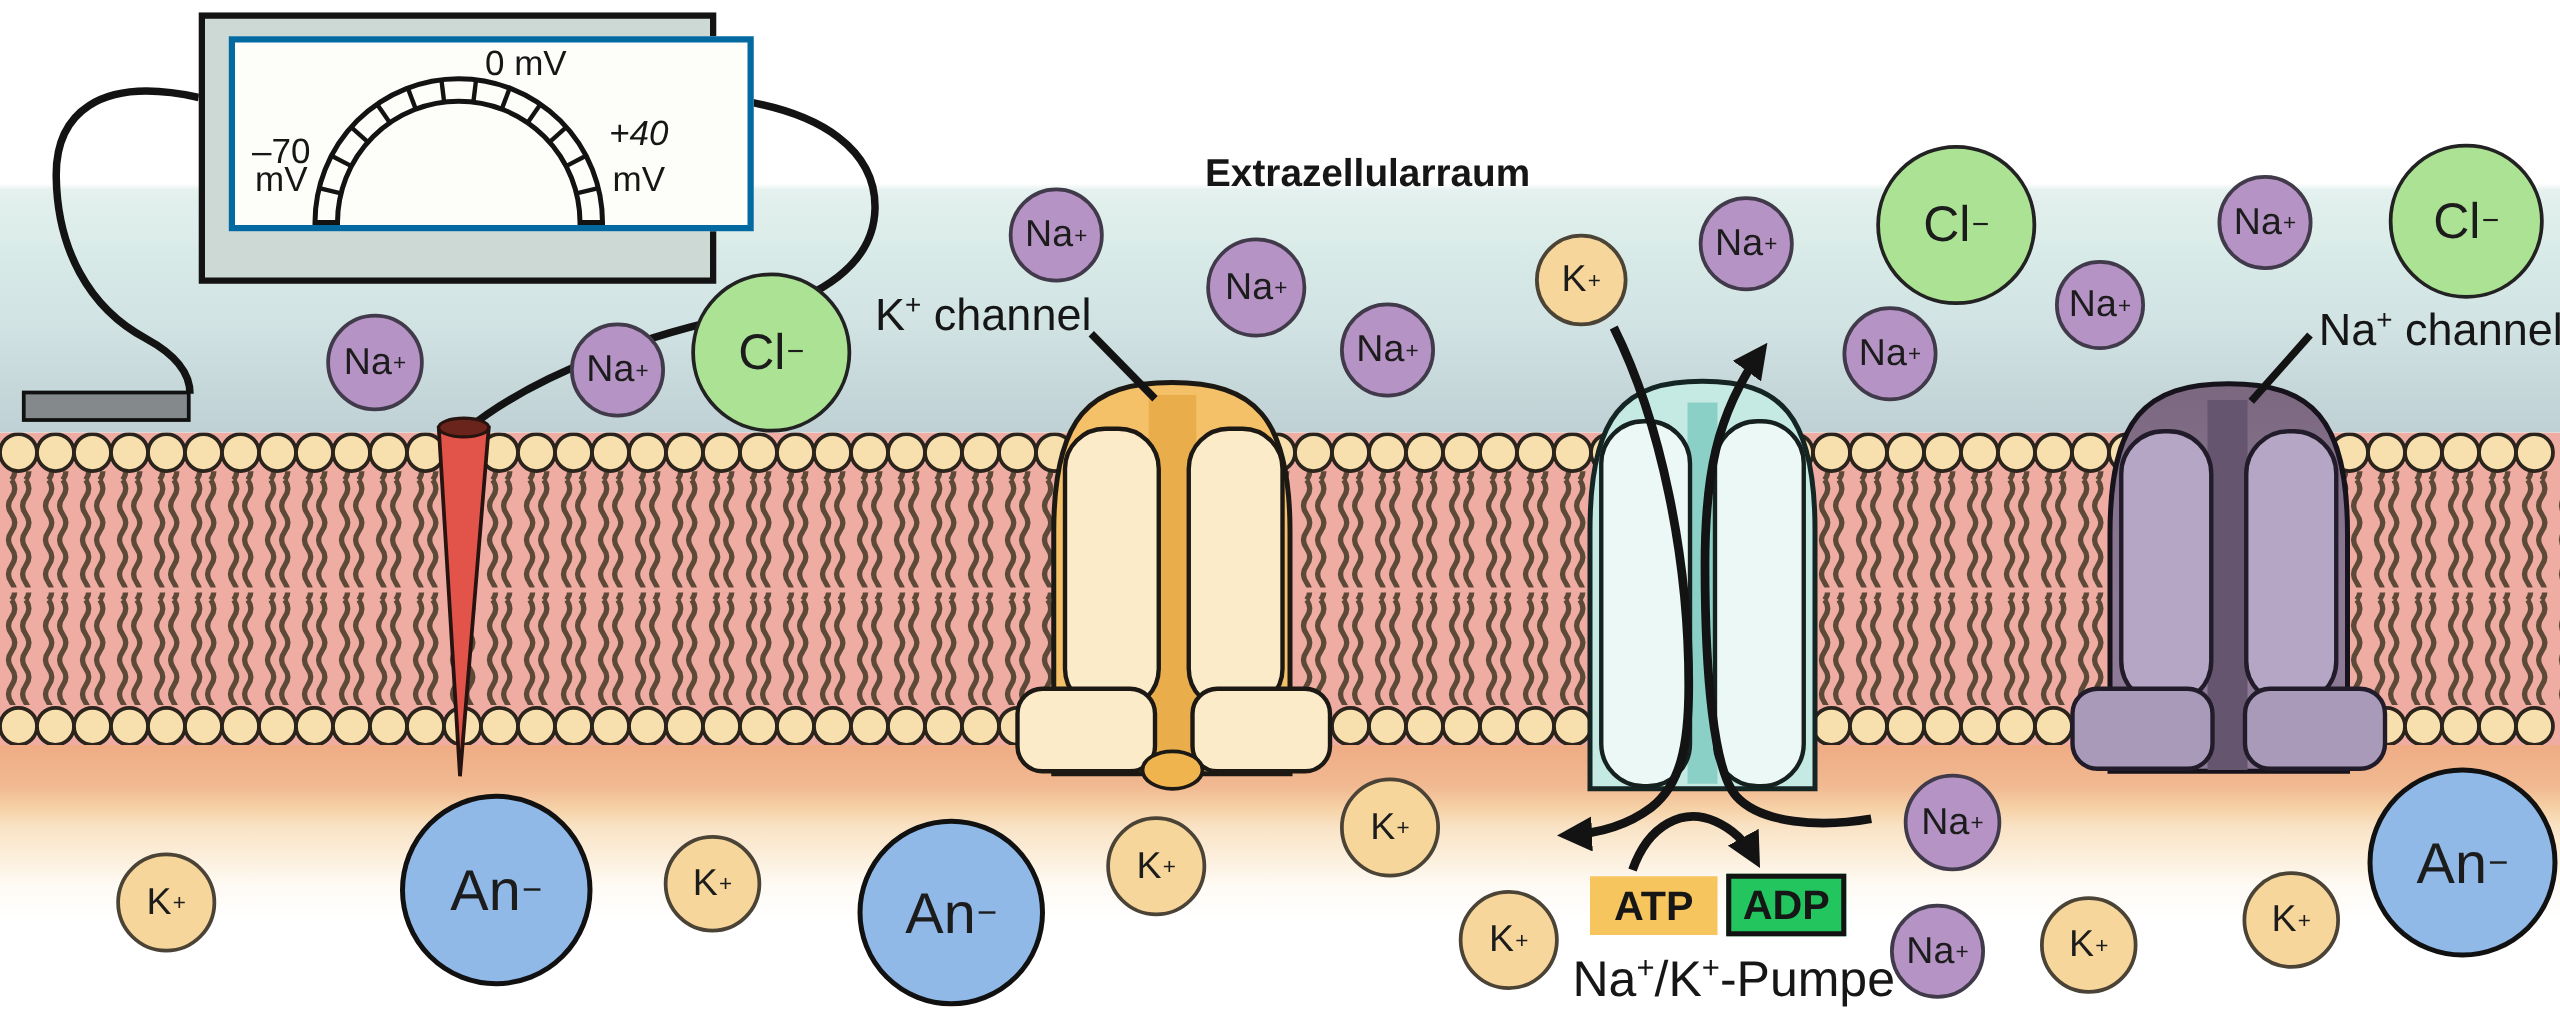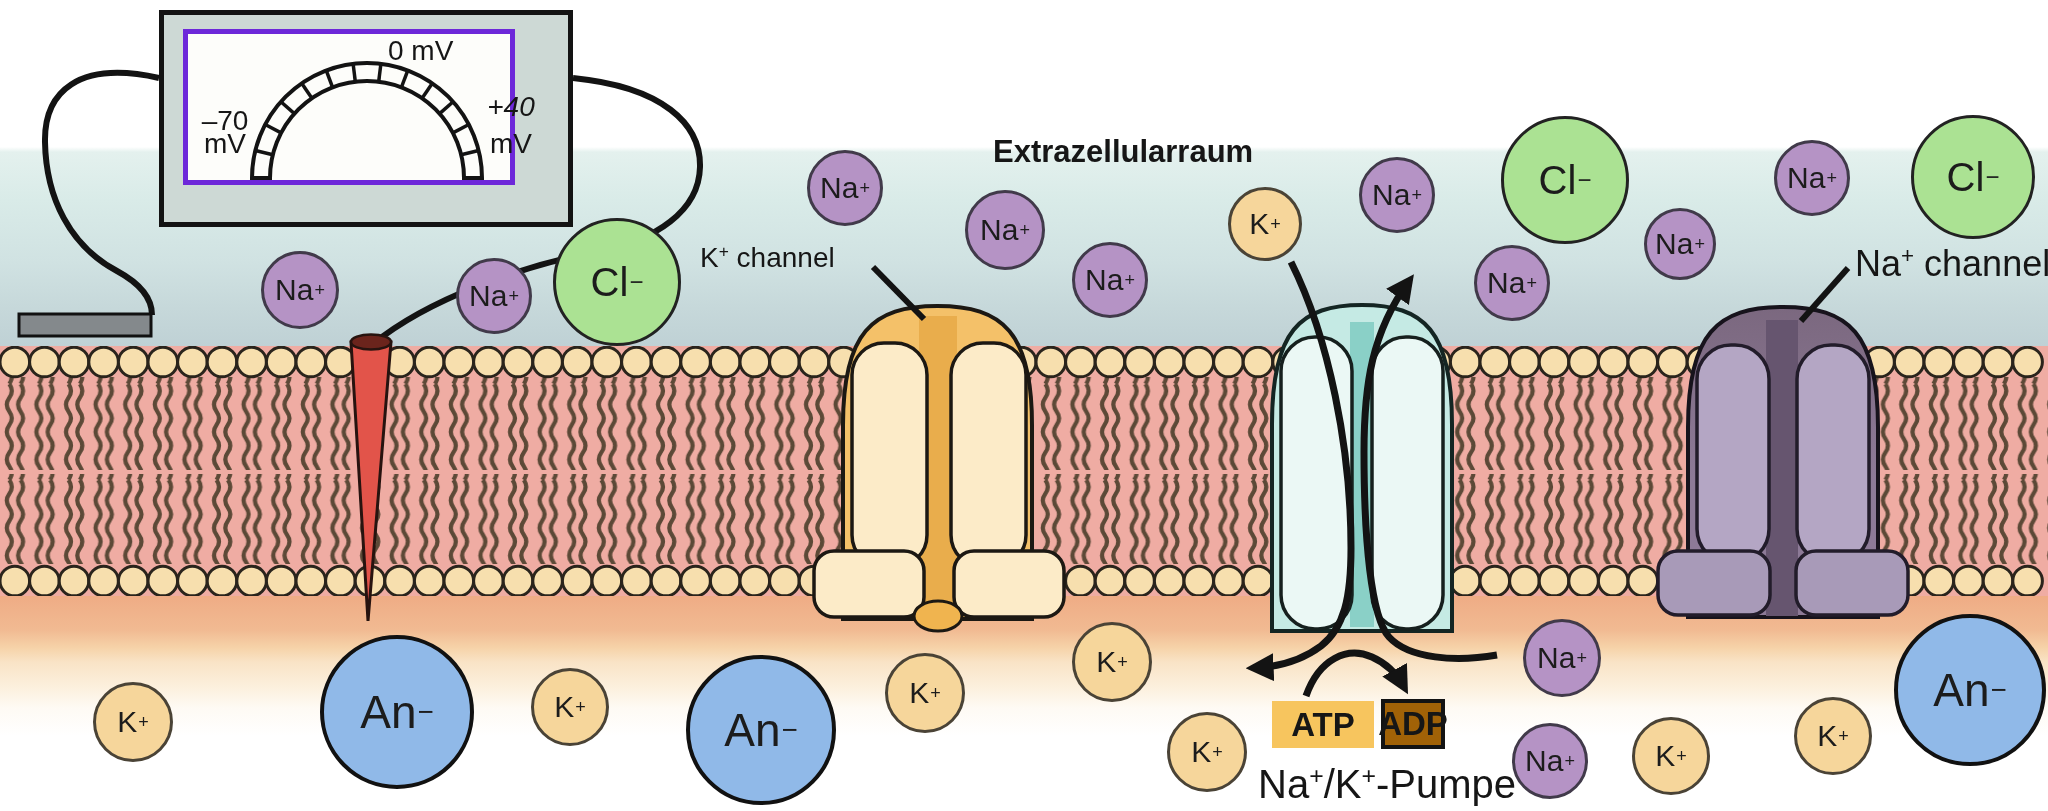--- a/index.html
+++ b/index.html
@@ -7,35 +7,35 @@
          font-family:"Liberation Sans",sans-serif;color:#161616;}
   .bg-extra{position:absolute;left:0;top:0;width:2048px;height:346px;
     background:linear-gradient(180deg,#ffffff 0px,#ffffff 147px,#e4f1ee 152px,
       #d9ebe8 200px,#d0e2e2 262px,#c6d8da 308px,#bfd1d5 346px);}
   .bg-intra{position:absolute;left:0;top:596px;width:2048px;height:215px;
     background:linear-gradient(180deg,#efac85 0px,#f1ba92 34px,#f6d3a9 52px,
       #f9e3c6 66px,#fcf0de 92px,#fefaf4 112px,#ffffff 140px,#ffffff 215px);}
   svg.layer{position:absolute;left:0;top:0;}
   .label{position:absolute;white-space:nowrap;color:#161616;}
   .label sup{font-size:.62em;line-height:0;}
-  .lbl-extra{left:964px;top:134px;font-size:31px;font-weight:700;margin-left:29px;}
+  .lbl-extra{left:964px;top:121px;font-size:31px;font-weight:700;}
   .lbl-intra{left:15px;top:617px;font-size:30px;font-weight:700;}
-  .lbl-kch{left:700px;top:242px;font-size:28px;}
+  .lbl-kch{left:700px;top:231px;font-size:36px;}
   .lbl-nach{left:1855px;top:243px;font-size:36px;}
   .lbl-pump{left:1258px;top:762px;font-size:40px;}
   .atp-box{position:absolute;left:1272px;top:701px;width:102px;height:47px;
     background:#f7c55e;display:flex;align-items:center;justify-content:center;
     font-size:33px;font-weight:700;}
-  .adp-box{position:absolute;left:1381px;top:699px;width:64px;height:50px;
-    background:#a16207;border:4px solid #131313;box-sizing:border-box;
+  .adp-box{position:absolute;left:1381px;top:699px;width:96px;height:50px;
+    background:#22c55e;border:4px solid #131313;box-sizing:border-box;
     display:flex;align-items:center;justify-content:center;font-size:33px;font-weight:700;}
   .voltmeter{position:absolute;left:159px;top:10px;width:414px;height:217px;
     background:#cdd9d5;border:5px solid #131313;box-sizing:border-box;}
-  .vm-display{position:absolute;left:19px;top:14px;width:332px;height:156px;
-    background:#fdfdfa;border:5px solid #6d28d9;box-sizing:border-box;}
+  .vm-display{position:absolute;left:19px;top:14px;width:420px;height:156px;
+    background:#fdfdfa;border:5px solid #0369a1;box-sizing:border-box;}
   .vm-label{position:absolute;font-size:28px;color:#161616;line-height:1.05;}
   .vm-zero{left:200px;top:2px;}
   .vm-lv{left:2px;top:72px;width:70px;text-align:center;}
   .vm-lu{left:2px;top:95px;width:70px;text-align:center;}
   .vm-rv{left:288px;top:58px;width:70px;text-align:center;font-style:italic;}
   .vm-ru{left:288px;top:95px;width:70px;text-align:center;}
   #ion-layer{position:absolute;left:0;top:0;width:2048px;height:811px;}
   .ion{position:absolute;border-radius:50%;box-sizing:border-box;
     display:flex;align-items:center;justify-content:center;line-height:1;color:#1c1c1c;}
   .ion sup{font-size:.6em;line-height:0;margin-left:1px;}

